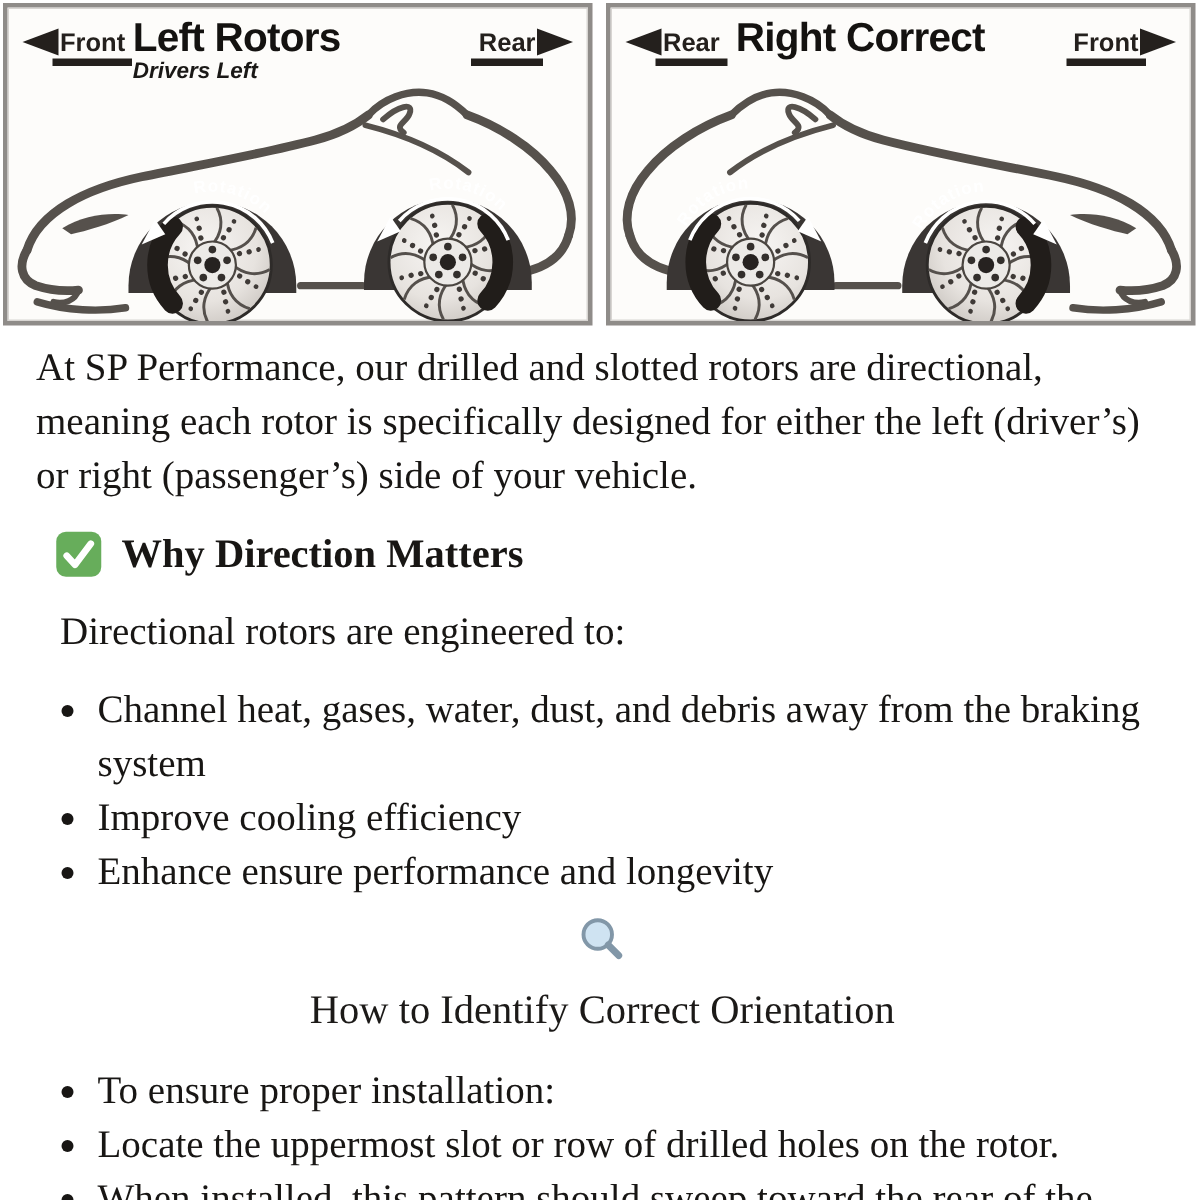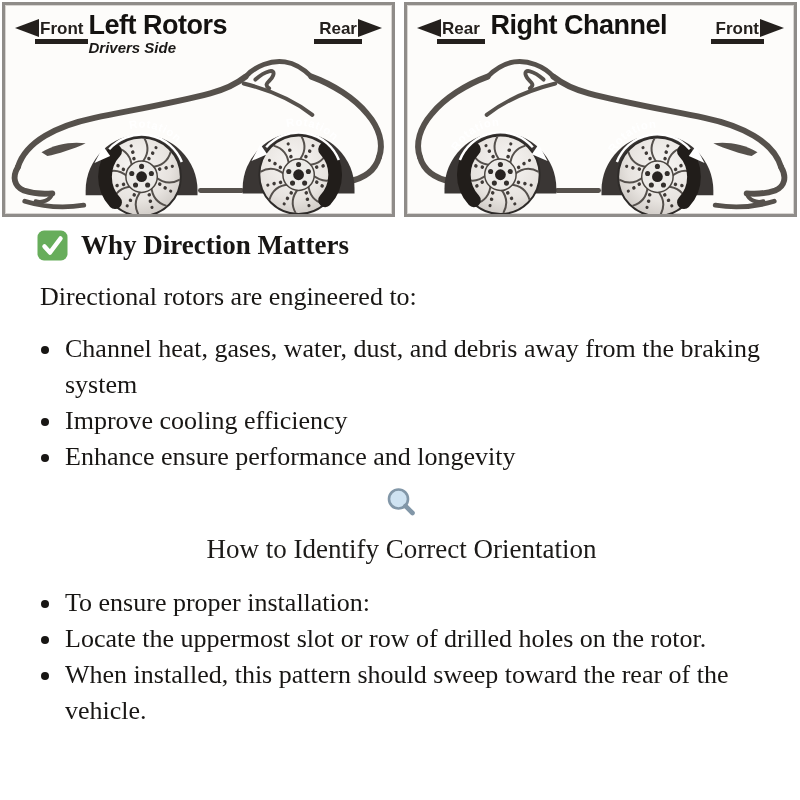--- a/index.html
+++ b/index.html
@@ -149,21 +149,21 @@
 <div class="diagram">
 
   <div class="panel">
     <div class="panel-header">
       <div class="dir at-left">
         <span class="tri tri-left"></span>
         <span class="dir-label">Front</span>
       </div>
       <div class="title-block">
         <div class="panel-title">Left Rotors</div>
-        <div class="panel-subtitle">Drivers Side</div>
+        <div class="panel-subtitle">Drivers Left</div>
       </div>
       <div class="dir at-right">
         <span class="dir-label">Rear</span>
         <span class="tri tri-right"></span>
       </div>
     </div>
     <svg class="car-svg" viewBox="0 0 388 160" preserveAspectRatio="xMidYMin meet">
       <use href="#car"></use>
 
       <path id="lpf-arc" d="M 92.7 97 A 50 50 0 0 1 184.3 109.1" fill="none"></path>
@@ -181,21 +181,21 @@
     </svg>
   </div>
 
   <div class="panel">
     <div class="panel-header">
       <div class="dir at-left">
         <span class="tri tri-left"></span>
         <span class="dir-label">Rear</span>
       </div>
       <div class="title-block">
-        <div class="panel-title">Right Channel</div>
+        <div class="panel-title">Right Correct</div>
       </div>
       <div class="dir at-right">
         <span class="dir-label">Front</span>
         <span class="tri tri-right"></span>
       </div>
     </div>
     <svg class="car-svg" viewBox="0 0 388 160" preserveAspectRatio="xMidYMin meet">
       <g transform="translate(388,0) scale(-1,1)">
           <use href="#car"></use>
         </g>
@@ -211,20 +211,21 @@
       <polygon points="300,108 291,91 284,101" fill="#ffffff"></polygon>
       <text font-family="Liberation Sans, sans-serif" font-size="11.5" font-weight="bold" fill="#ffffff" letter-spacing="0.8">
         <textPath href="#rpf-arc" startOffset="10%">Rotation</textPath>
       </text>
     </svg>
   </div>
 </div>
 
 <div class="content">
 
+  <p class="intro">At SP Performance, our drilled and slotted rotors are directional, meaning each rotor is specifically designed for either the left (driver’s) or right (passenger’s) side of your vehicle.</p>
 
   <h2 class="sec-heading">
     <svg class="emoji" viewBox="0 0 31 31">
       <rect x="0.5" y="0.5" width="30" height="30" rx="6.5" fill="#67ad5b"></rect>
       <path d="M 7.5 16.5 L 13 22.5 L 23.5 8.5" fill="none" stroke="#ffffff" stroke-width="4.5" stroke-linecap="round" stroke-linejoin="round"></path>
     </svg>
     <span>Why Direction Matters</span>
   </h2>
 
   <p class="lead">Directional rotors are engineered to:</p>

